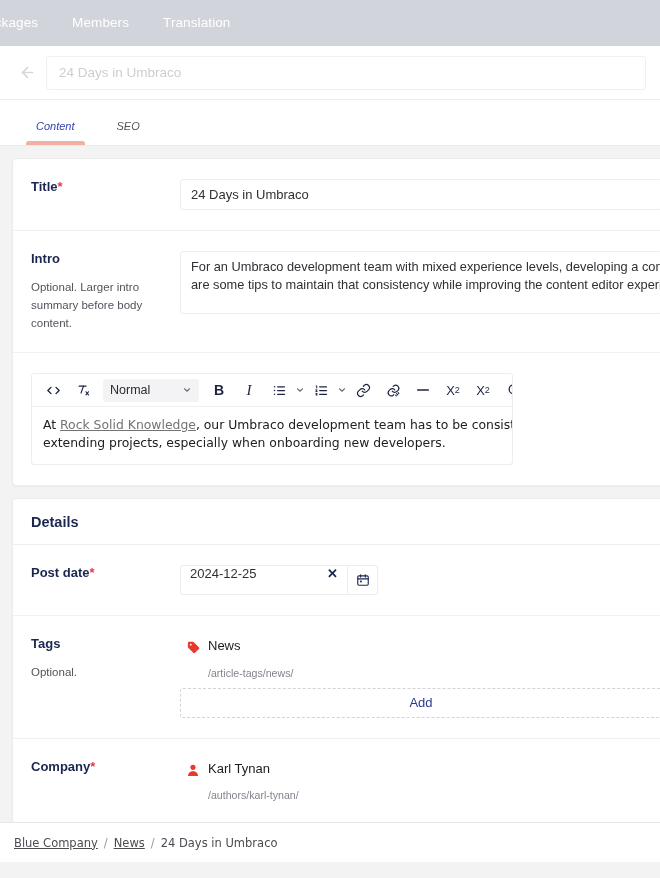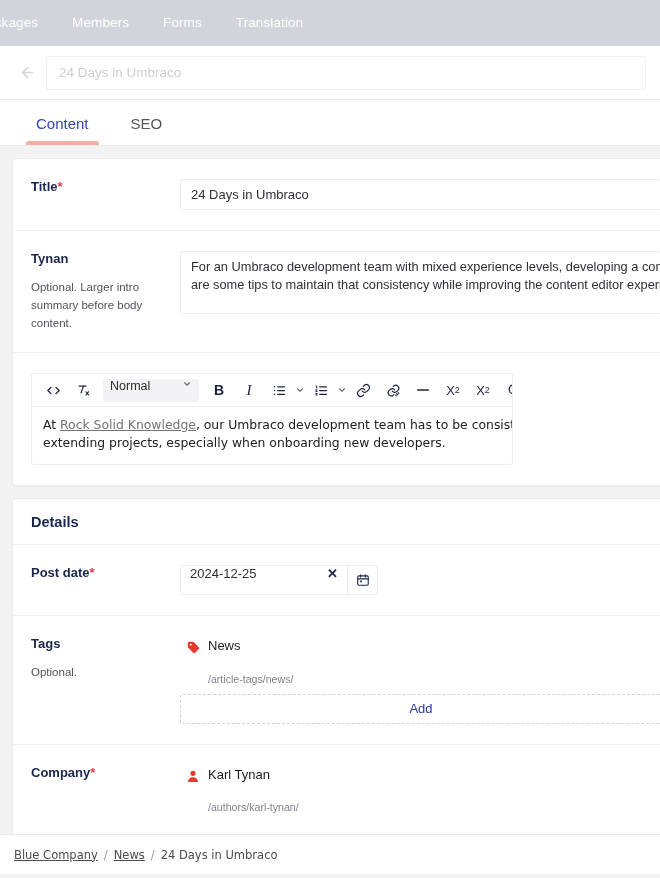--- a/index.html
+++ b/index.html
@@ -40,22 +40,22 @@
     padding: 0 12px; font-family: "Liberation Sans", sans-serif;
     outline: none;
   }
 
   
   .tabbar {
     height: 46px; background: #ffffff; display: flex; align-items: flex-end;
     padding: 0 0 0 26px; border-bottom: 1px solid #ebe9eb;
   }
   .tab {
-    position: relative; font-size: 15px; color: #56555c;
-    padding: 0 10px 13px 10px; margin-right: 22px; cursor: pointer;
+    position: relative; font-size: 11px; color: #56555c;
+    padding: 0 10px 13px 10px; margin-right: 22px; cursor: pointer; font-style: italic;
   }
   .tab.active { color: #3544b1; }
   .tab.active::after {
     content: ""; position: absolute; left: 0; right: 0; bottom: 0;
     height: 4px; background: #f0b0a4; border-radius: 3px 3px 0 0;
   }
 
   
   .card {
     background: #ffffff; margin: 12px 12px 0 12px;
@@ -103,21 +103,21 @@
     border-bottom: 1px solid #f1f0f1; padding: 0 6px; overflow: hidden;
     white-space: nowrap;
   }
   .tb-btn {
     display: inline-flex; align-items: center; justify-content: center;
     height: 24px; min-width: 24px; padding: 0 3px; margin: 0 3px;
     color: #1c2440; font-size: 13.5px; cursor: pointer; border-radius: 3px;
     flex: 0 0 auto;
   }
   .tb-select {
-    display: inline-flex; justify-content: space-between;
+    display: inline-flex; align-items: center; justify-content: space-between;
     height: 23px; width: 96px; background: #f3f3f5; border-radius: 3px;
     padding: 0 7px; margin: 0 5px; font-size: 12.5px; color: #2b2b33;
     cursor: pointer; flex: 0 0 auto;
   }
   .tb-chev { display:inline-flex; align-items:center; color:#6c6c78; margin:0 1px; cursor:pointer; flex:0 0 auto;}
   .rte-body {
     padding: 9px 11px 12px 11px; font-family: "DejaVu Sans", sans-serif;
     font-size: 12.4px; line-height: 1.45; color: #202024;
     white-space: pre; overflow: hidden;
   }
@@ -140,49 +140,48 @@
 
   
   .picker { width: 482px; }
   .picker-item { display: flex; align-items: flex-start; padding: 1px 0 2px 0; }
   .picker-icon {
     width: 26px; flex: 0 0 26px; display: flex; align-items: center;
     justify-content: center; padding-top: 3px; color: #e8392f;
   }
   .picker-text { padding-left: 2px; }
   .picker-name { font-size: 13px; color: #1b1b22; line-height: 1.35; }
-  .picker-path { font-size: 10.6px; color: #83838d; margin-top: 18px; }
+  .picker-path { font-size: 10.6px; color: #83838d; margin-top: 12px; }
   .add-btn {
     margin-top: 7px; height: 30px; border: 1px dashed #d3d2d5; border-radius: 3px;
     display: flex; align-items: center; justify-content: center;
     font-size: 13px; color: #2b3a8f; cursor: pointer; background: #fff;
     margin-left: 0; width: 482px;
   }
 
   
   .footer {
-    position: absolute; left: 0; bottom: 4px; width: 660px; height: 40px;
+    position: absolute; left: 0; bottom: 16px; width: 660px; height: 40px;
     background: #ffffff; border-top: 1px solid #e9e7e9;
     display: flex; align-items: center; padding: 0 14px;
     font-family: "DejaVu Sans", sans-serif;
   }
   .crumb { font-size: 11.5px; color: #4b4b52; }
   .crumb.link { text-decoration: underline; cursor: pointer; }
   .crumb-sep { font-size: 11.5px; color: #9a9aa2; margin: 0 6px; }
   .content-scroll { height: 792px; overflow: hidden; }
 </style>
 </head>
 <body>
 
 <div class="page">
 
   <div class="topnav">
     <div class="topnav-item">Packages</div>
     <div class="topnav-item">Members</div>
-    <div class="topnav-item">Forms</div>
     <div class="topnav-item">Translation</div>
   </div>
 
   <div class="titlebar">
     <div class="back-arrow">
       <svg width="17" height="17" viewBox="0 0 24 24" fill="none" stroke="currentColor" stroke-width="2.4" stroke-linecap="round" stroke-linejoin="round">
         <path d="M19 12H5"></path>
           <path d="M12 19l-7-7 7-7"></path>
       </svg>
     </div>
@@ -202,21 +201,21 @@
         <div class="prop-label">
           <div class="prop-name"><span>Title</span><span class="req">*</span></div>
         </div>
         <div class="prop-field">
           <input class="text-input" value="24 Days in Umbraco" style="">
         </div>
       </div>
 
       <div class="prop">
         <div class="prop-label">
-          <div class="prop-name">Tynan</div>
+          <div class="prop-name">Intro</div>
           <div class="prop-desc">Optional. Larger intro summary before body content.</div>
         </div>
         <div class="prop-field">
           <textarea class="textarea" style="">For an Umbraco development team with mixed experience levels, developing a consistent
 are some tips to maintain that consistency while improving the content editor experience</textarea>
         </div>
       </div>
 
       <div class="prop">
         <div class="prop-field">

